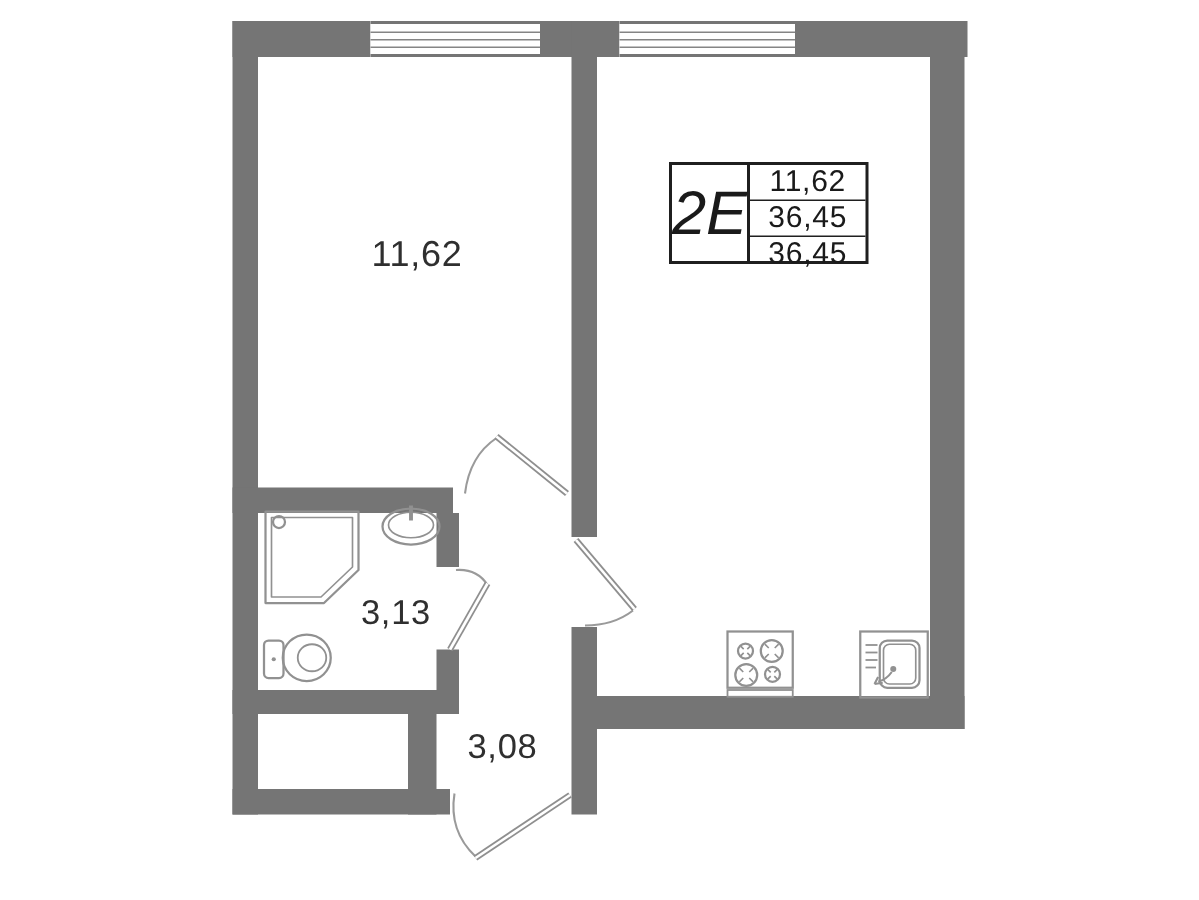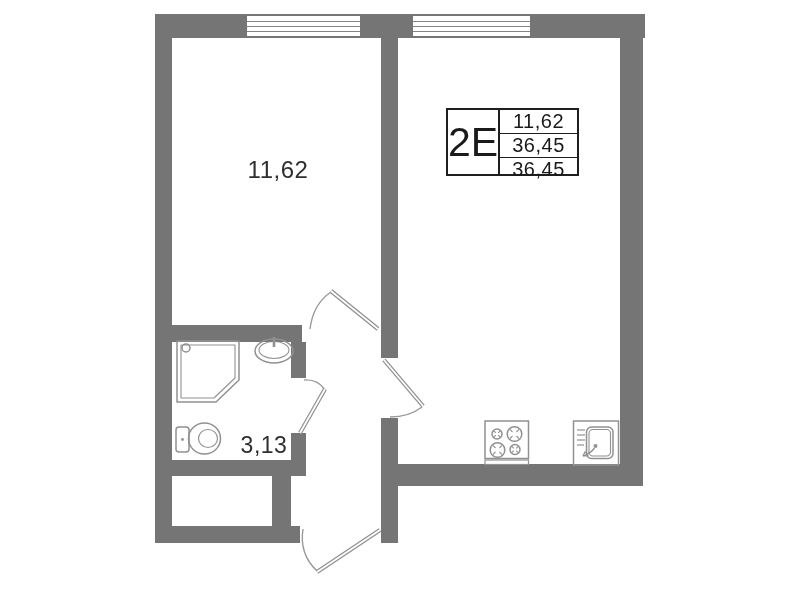--- a/index.html
+++ b/index.html
@@ -21,21 +21,21 @@
     position:absolute;width:110px;text-align:center;
     color:var(--text);font-size:24px;letter-spacing:0.5px;
   }
   .arealabel.small{font-size:23px;}
   .unit-table{
     position:absolute;left:446px;top:108px;width:133px;height:68px;
     display:flex;background:#ffffff;border:2px solid var(--tborder);box-sizing:border-box;
   }
   .unit-type{
     width:52px;display:flex;align-items:center;justify-content:center;
-    font-size:41px;color:#1a1a1a;border-right:2px solid var(--tborder);box-sizing:border-box;
+    font-size:41px;color:#1a1a1a;border-right:2px solid var(--tborder);box-sizing:border-box;font-style:italic;
   }
   .unit-rows{flex:1;display:flex;flex-direction:column;}
   .unit-row{
     flex:1;display:flex;align-items:center;justify-content:center;
     font-size:20px;color:#1a1a1a;border-bottom:1.5px solid var(--tborder);box-sizing:border-box;
     letter-spacing:0.5px;
   }
   .unit-row:last-child{border-bottom:none;}
 </style>
 </head>
@@ -138,21 +138,22 @@
       <line x1="577" y1="435" x2="585" y2="435" stroke-width="1.2"></line>
       <line x1="577" y1="440" x2="585" y2="440" stroke-width="1.2"></line>
       <line x1="577" y1="445" x2="584" y2="445" stroke-width="1.2"></line>
       <circle cx="595.5" cy="446" r="2" fill="#919191" stroke="none"></circle>
       <path d="M 594.5 448 Q 591 453 585.5 454.5" stroke-width="1.4"></path>
       <path d="M 583 456 l 5.5 -0.8 M 583 456 l 2.4 -4.6" stroke-width="1.4"></path>
     </g>
   </svg>
 
   <div class="arealabel" style="left:223px;top:156px;">11,62</div>
-  <div class="arealabel small" style="left:209px;top:395px;margin-top:37px;">3,13</div>
+  <div class="arealabel small" style="left:209px;top:395px;">3,13</div>
+  <div class="arealabel small" style="left:280px;top:484px;">3,08</div>
 
   <div class="unit-table">
     <div class="unit-type">2Е</div>
     <div class="unit-rows">
       <div class="unit-row">11,62</div>
       <div class="unit-row">36,45</div>
       <div class="unit-row">36,45</div>
     </div>
   </div>
 

